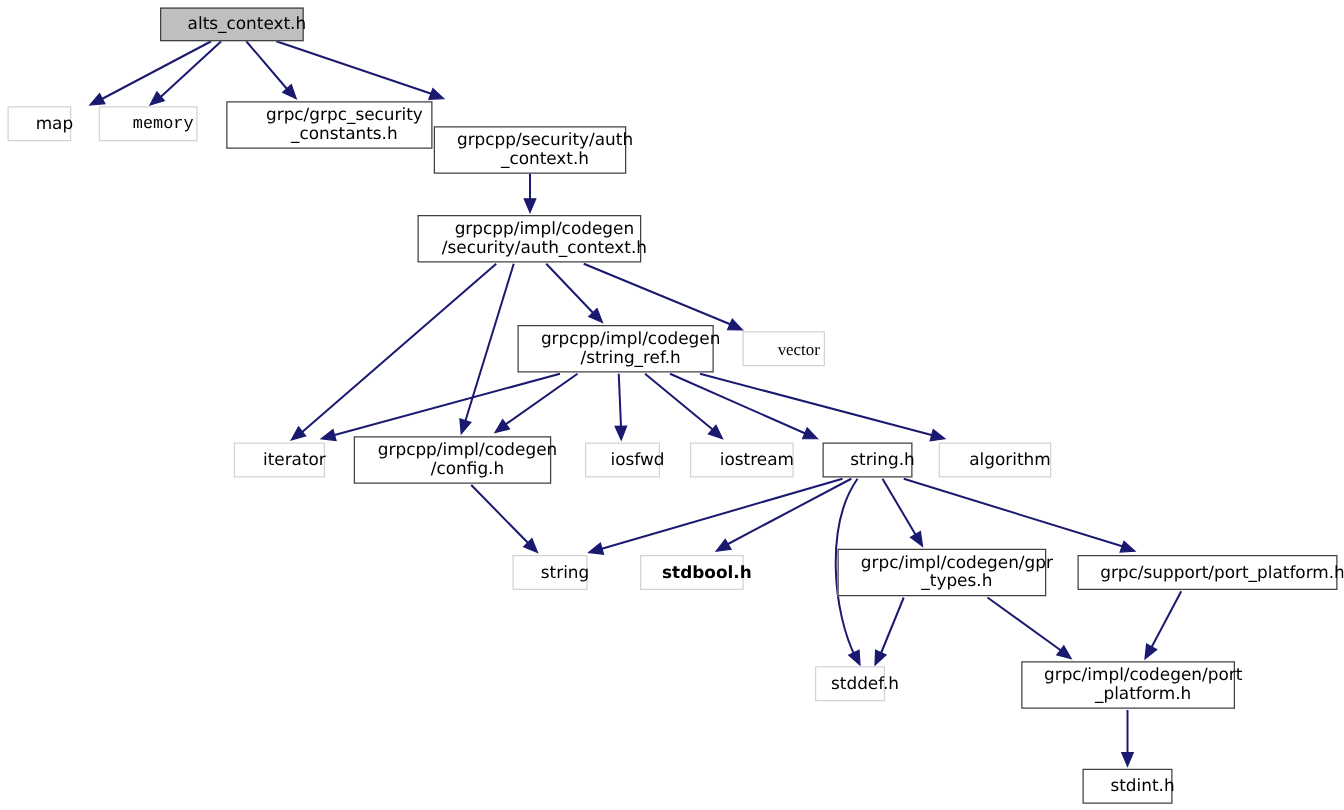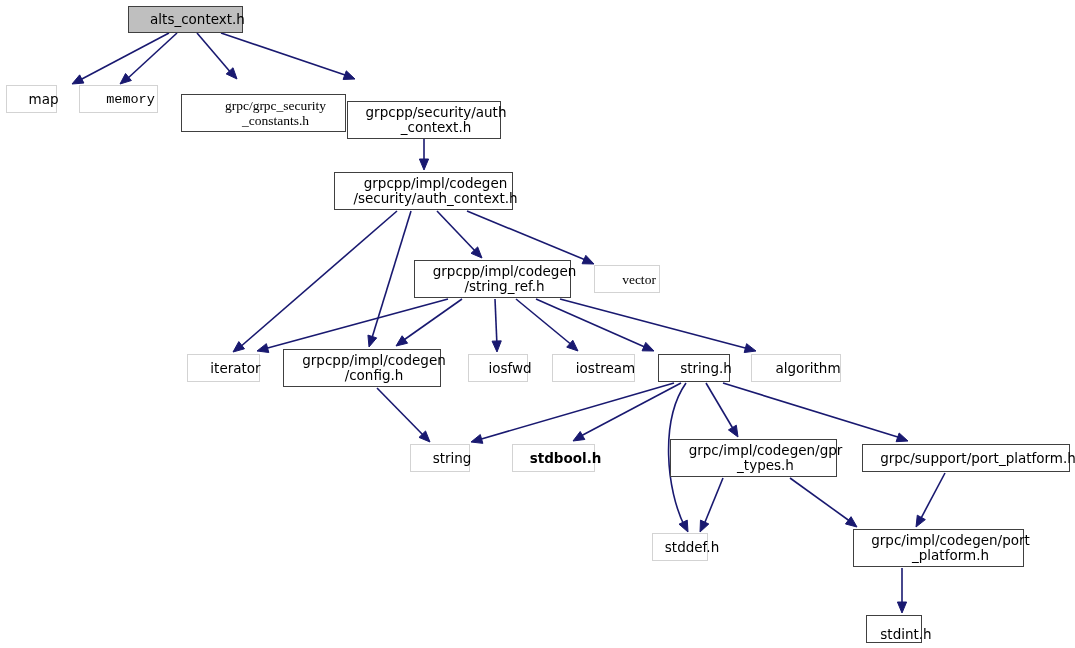--- a/index.html
+++ b/index.html
@@ -158,21 +158,21 @@
         <g>
           <path d="M902,568 L 902,608" fill="none" stroke="#191970" stroke-width="1.6"></path>
           <polygon points="902,613 897.4,602 906.6,602" fill="#191970" stroke="#191970" stroke-width="1"></polygon>
         </g>
       </g>
   </svg>
   <div id="nodes-layer">
       <div class="node-box current" style="left: 128px; top: 6px; width: 115px; height: 27px;"><span class="node-label">alts_context.h</span></div>
       <div class="node-box" style="left: 6px; top: 85px; width: 51px; height: 28px;"><span class="node-label">map</span></div>
       <div class="node-box" style="left: 79px; top: 85px; width: 79px; height: 28px; font-family: Liberation Mono, monospace;"><span class="node-label">memory</span></div>
-      <div class="node-box emph" style="left: 181px; top: 94px; width: 165px; height: 38px; font-family: Liberation Serif, serif;"><span class="node-label">grpc/grpc_security
+      <div class="node-box emph" style="left: 181px; top: 81px; width: 165px; height: 38px;"><span class="node-label">grpc/grpc_security
 _constants.h</span></div>
       <div class="node-box emph" style="left: 347px; top: 81px; width: 154px; height: 38px; margin-top: 20px;"><span class="node-label">grpcpp/security/auth
 _context.h</span></div>
       <div class="node-box emph" style="left: 334px; top: 172px; width: 179px; height: 38px;"><span class="node-label">grpcpp/impl/codegen
 /security/auth_context.h</span></div>
       <div class="node-box emph" style="left: 414px; top: 260px; width: 157px; height: 38px;"><span class="node-label">grpcpp/impl/codegen
 /string_ref.h</span></div>
       <div class="node-box" style="left: 594px; top: 265px; width: 66px; height: 28px; font-family: Liberation Serif, serif;"><span class="node-label">vector</span></div>
       <div class="node-box" style="left: 187px; top: 354px; width: 73px; height: 28px;"><span class="node-label">iterator</span></div>
       <div class="node-box emph" style="left: 283px; top: 349px; width: 158px; height: 38px;"><span class="node-label">grpcpp/impl/codegen
@@ -180,17 +180,17 @@
       <div class="node-box" style="left: 468px; top: 354px; width: 60px; height: 28px;"><span class="node-label">iosfwd</span></div>
       <div class="node-box" style="left: 552px; top: 354px; width: 83px; height: 28px;"><span class="node-label">iostream</span></div>
       <div class="node-box emph" style="left: 658px; top: 354px; width: 72px; height: 28px;"><span class="node-label">string.h</span></div>
       <div class="node-box" style="left: 751px; top: 354px; width: 90px; height: 28px;"><span class="node-label">algorithm</span></div>
       <div class="node-box" style="left: 410px; top: 444px; width: 60px; height: 28px;"><span class="node-label">string</span></div>
       <div class="node-box" style="left: 512px; top: 444px; width: 83px; height: 28px; font-weight: bold;"><span class="node-label">stdbool.h</span></div>
       <div class="node-box emph" style="left: 670px; top: 439px; width: 167px; height: 38px;"><span class="node-label">grpc/impl/codegen/gpr
 _types.h</span></div>
       <div class="node-box emph" style="left: 862px; top: 444px; width: 208px; height: 28px;"><span class="node-label">grpc/support/port_platform.h</span></div>
       <div class="node-box" style="left: 652px; top: 533px; width: 56px; height: 28px;"><span class="node-label">stddef.h</span></div>
-      <div class="node-box emph" style="left: 817px; top: 529px; width: 171px; height: 38px; margin-left: 36px;"><span class="node-label">grpc/impl/codegen/port
+      <div class="node-box emph" style="left: 817px; top: 529px; width: 171px; height: 38px;"><span class="node-label">grpc/impl/codegen/port
 _platform.h</span></div>
-      <div class="node-box emph" style="left: 866px; top: 615px; width: 56px; height: 28px; align-items: flex-end;"><span class="node-label">stdint.h</span></div>
+      <div class="node-box emph" style="left: 866px; top: 615px; width: 72px; height: 28px;"><span class="node-label">stdint.h</span></div>
     </div>
 </div>
 
 </body></html>

